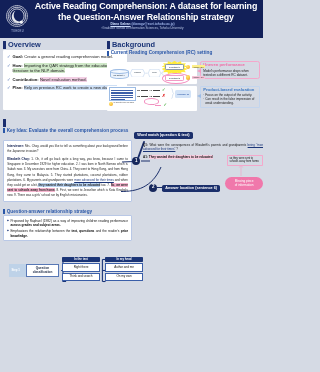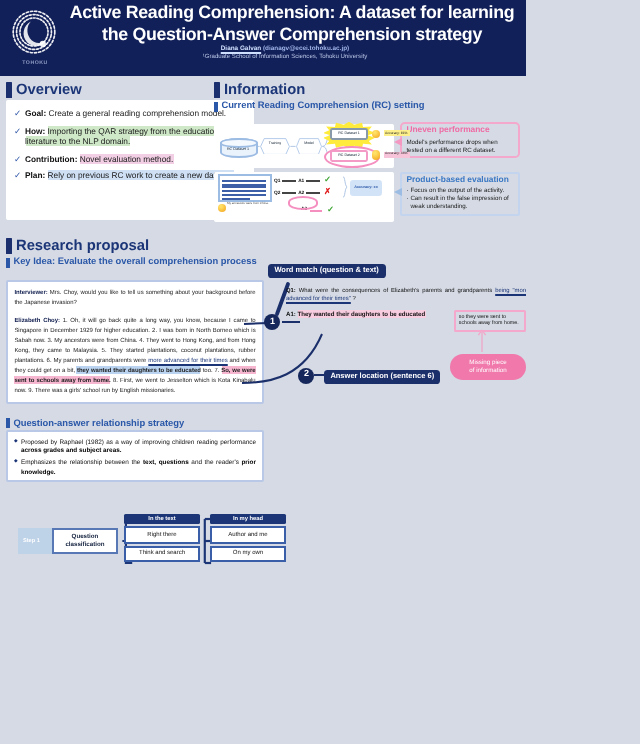--- a/index.html
+++ b/index.html
@@ -176,21 +176,21 @@
         <circle cx="50" cy="50" r="40" stroke-dasharray="4.2 4.0"></circle>
         <circle cx="50" cy="50" r="33.5" stroke-dasharray="3.8 3.6" transform="rotate(12 50 50)"></circle>
         <circle cx="50" cy="50" r="27" stroke-dasharray="3.4 3.3" transform="rotate(24 50 50)"></circle>
       </g>
       <path d="M44 30 C29 37 25 58 37 70 C47 80 64 78 71 68 C61 74 48 71 42 62 C35 52 36 38 44 30 Z" fill="#ffffff" opacity=".88"></path>
       <circle cx="67" cy="73" r="6" fill="#ffffff" opacity=".93"></circle>
     </svg>
     <div class="logo-tx">TOHOKU</div>
     <div class="hdr-title">
       <div>Active Reading Comprehension: A dataset for learning</div>
-      <div>the Question-Answer Comprehension strategy</div>
+      <div>the Question-Answer Relationship strategy</div>
     </div>
     <div class="hdr-auth">
       <span class="nm">Diana Galvan</span>
       <span>(dianagv@ecei.tohoku.ac.jp)</span>
     </div>
     <div class="hdr-aff">¹Graduate School of Information Sciences, Tohoku University</div>
   </div>
 
   <div class="colL">
 
@@ -215,21 +215,21 @@
         <span class="ck">✓</span>
         <span><b>Plan: </b><span class="hl-b">Rely on previous RC work to create a new dataset.</span></span>
       </div>
     </div>
 
   </div>
 
   <div class="colR">
     <div class="sect-h">
       <span class="bar"></span>
-      <span class="t">Information</span>
+      <span class="t">Background</span>
     </div>
     <div class="sub-h">
       <span class="bar"></span>
       <span class="t">Current Reading Comprehension (RC) setting</span>
     </div>
 
     <div class="bgwrap">
 
     <div class="card bgcard1">
       <svg class="hexs" viewBox="0 0 90 22" preserveAspectRatio="none">
@@ -326,21 +326,20 @@
             <span>Can result in the false impression of weak understanding.</span>
           </div>
       <div class="note-arrow note-arrow-blue"></div>
     </div>
     </div>
   </div>
 
   <div class="sectFull" style="top:119px;">
     <div class="sect-h">
       <span class="bar"></span>
-      <span class="t">Research proposal</span>
     </div>
     <div class="sub-h">
       <span class="bar"></span>
       <span class="t">Key Idea: Evaluate the overall comprehension process</span>
     </div>
     <div class="card tscript" style="width:129px;box-sizing:border-box;">
       <p><b>Interviewer: </b><span>Mrs. Choy, would  you like to tell us something about your background before the Japanese invasion?</span></p>
       <p><b>Elizabeth Choy: </b><span>1. Oh, it will go back quite a long way, you know, because I came to Singapore in December 1929 for higher education. 2. I was born in North Borneo which is Sabah now. 3. My ancestors were from China. 4. They went to Hong Kong, and from Hong Kong, they came to Malaysia. 5. They started plantations, coconut plantations, rubber plantations. 6. My parents and grandparents were </span><span class="u-blue">more advanced for their times</span><span> and when they could get on a bit, </span><span class="hl-b2">they wanted their daughters to be educated</span><span> too. 7. </span><span class="hl-pk">So, we were sent to schools away from home.</span><span> 8. First, we went to Jesselton which is Kota Kinabalu now. 9. There was a girls' school run by English missionaries.</span></p>
     </div>
 

